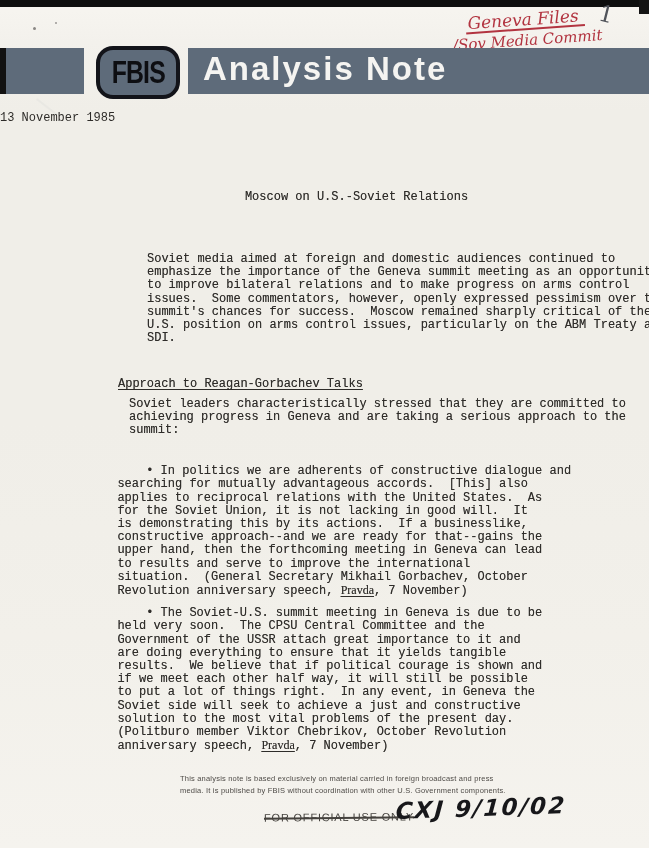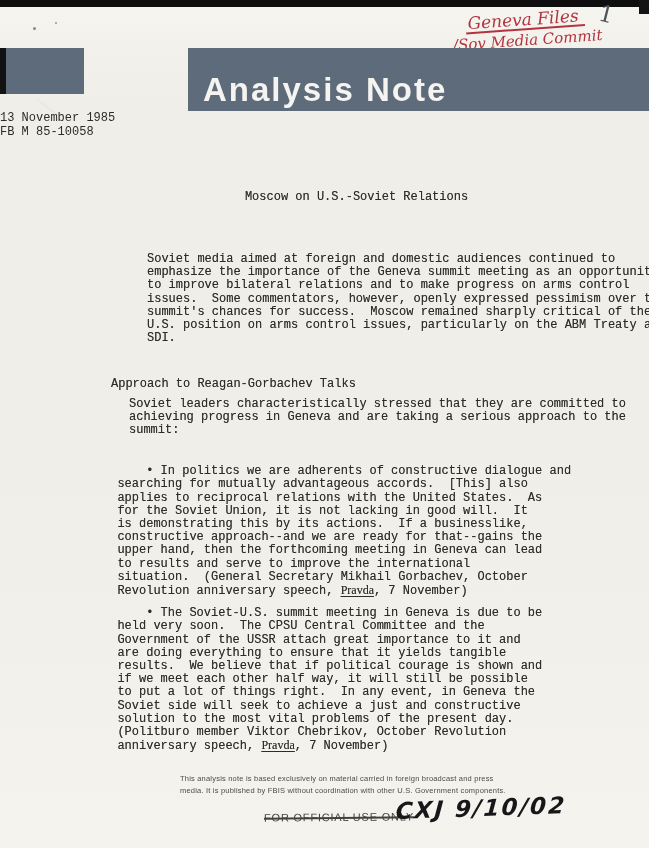--- a/index.html
+++ b/index.html
@@ -21,22 +21,22 @@
   .logo{
     position:absolute;top:46px;left:96px;width:84px;height:53px;
     background:#5e6b7a;border:4px solid #13141a;border-radius:17px;
     display:flex;align-items:center;justify-content:center;box-sizing:border-box;
   }
   .logo-text{
     font-family:"Liberation Sans","DejaVu Sans",sans-serif;font-weight:bold;
     font-size:31px;color:#0d0e12;transform:scaleX(.8);letter-spacing:-1px;
   }
   .band-main{
-    position:absolute;top:48px;left:188px;right:0;height:63px;background:#5e6b7a;
-    display:flex;align-items:flex-end;
+    position:absolute;top:48px;left:188px;right:0;height:46px;background:#5e6b7a;
+    display:flex;align-items:center;
   }
   .band-title{
     font-family:"Liberation Sans","DejaVu Sans",sans-serif;font-weight:bold;
     color:#f5f4f1;font-size:33px;letter-spacing:2px;padding-left:15px;
     transform:translateY(-2px);white-space:nowrap;
   }
 
   
   .red-note{
     position:absolute;top:7px;left:452px;width:240px;
@@ -49,21 +49,21 @@
     position:absolute;top:1px;left:599px;font-family:"DejaVu Serif",serif;
     font-size:23px;color:#50535a;transform:rotate(14deg);
   }
 
   
   .meta{position:absolute;top:112px;left:0;right:86px;font-size:12px;line-height:13.5px;}
   .doc-title{position:absolute;top:191px;left:0;width:649px;text-align:center;font-size:12px;white-space:pre;}
   .doc-subtitle{position:absolute;top:217px;left:0;width:649px;text-align:center;font-size:12px;white-space:pre;}
   .tw{font-size:12px;line-height:13.2px;white-space:pre;text-shadow:0 0 .4px rgba(46,44,41,.55);padding-left:32px;}
   .para1{position:absolute;top:253px;left:83px;margin-left:32px;}
-  .section-heading{position:absolute;top:378px;left:79px;text-underline-offset:2px;}
+  .section-heading{position:absolute;top:378px;left:86px;text-decoration:underline;text-underline-offset:2px;}
   .para2{position:absolute;top:398px;left:97px;}
   .bullet1{position:absolute;top:452px;left:103px;}
   .bullet2{position:absolute;top:594px;left:103px;}
   .bullet{padding-left:2ch;text-indent:-2ch;}
   .u{text-decoration:underline;text-underline-offset:2px;font-family:Liberation Serif, serif;}
 
   
   .disclaimer{
     position:absolute;top:773px;left:173px;
     font-family:"Liberation Sans","DejaVu Sans",sans-serif;
@@ -97,27 +97,29 @@
 
   <div class="red-note">
     <span class="red-note-l1">Geneva Files</span>
     <span class="red-note-l2">/Sov Media Commit</span>
   </div>
   <div class="page-num">1</div>
 
   <div class="band-left">
     <div class="scratch"></div>
   </div>
+  <div class="logo">
+    <span class="logo-text">FBIS</span>
+  </div>
   <div class="band-main">
     <span class="band-title">Analysis Note</span>
   </div>
 
   <div class="meta">
     <div>13 November 1985</div>
-    <div>FB M 85-10058</div>
   </div>
 
   <div class="doc-title tw">Moscow on U.S.-Soviet Relations</div>
 
   <div class="para1 tw">Soviet media aimed at foreign and domestic audiences continued to
 emphasize the importance of the Geneva summit meeting as an opportunity
 to improve bilateral relations and to make progress on arms control
 issues.  Some commentators, however, openly expressed pessimism over the
 summit's chances for success.  Moscow remained sharply critical of the
 U.S. position on arms control issues, particularly on the ABM Treaty and

